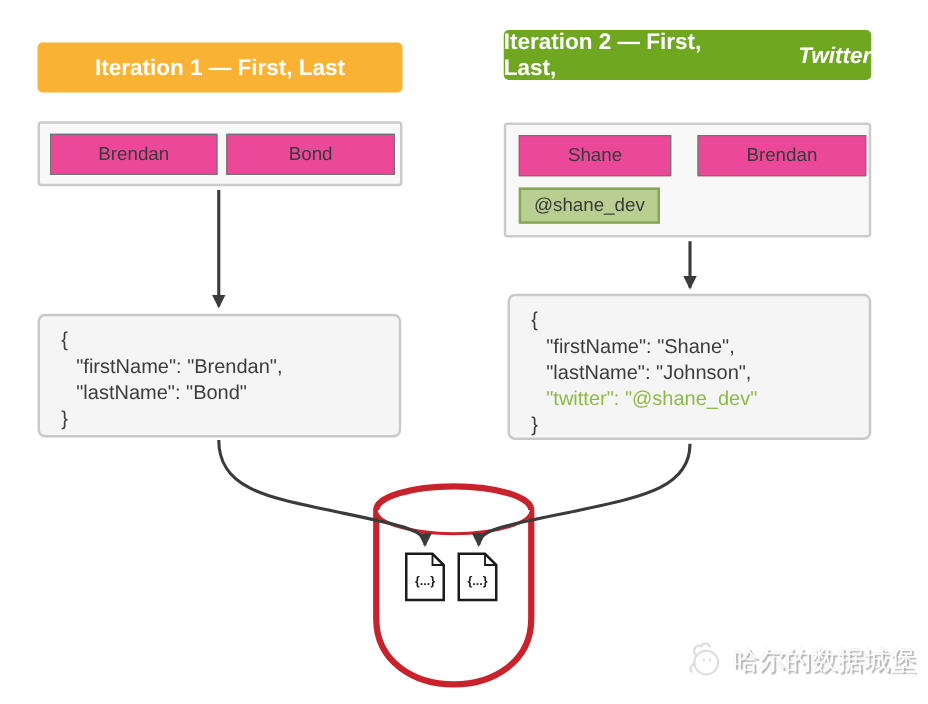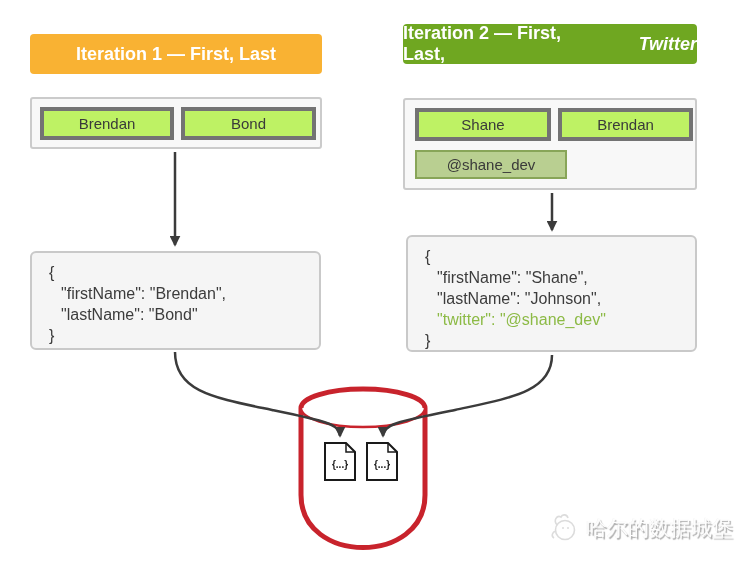--- a/index.html
+++ b/index.html
@@ -11,21 +11,21 @@
   .iter-header em{font-style:italic;margin-left:44px;}
   #header1{left:30px;top:24px;width:292px;background:#F9B233;margin-top:10px;}
   #header2{left:403px;top:24px;width:294px;background:#6FA721;}
   
   .fields-box{position:absolute;background:#F8F8F8;border:2px solid #CBCBCB;border-radius:3px;
               box-sizing:border-box;z-index:2;}
   #fields1{left:30px;top:97px;width:292px;height:52px;}
   #fields2{left:403px;top:98px;width:294px;height:92px;}
   .field{position:absolute;box-sizing:border-box;display:flex;align-items:center;justify-content:center;
          font-size:15px;color:#3A3A3A;}
-  .field.yellow{background:#bef264;border:4px solid #737373;}
+  .field.yellow{background:#ec4899;border:1px solid #737373;}
   .field.green{background:#B9CF91;border:2px solid #88A558;}
   
   .json-box{position:absolute;background:#F5F5F5;border:2px solid #C9C9C9;border-radius:6px;
             box-sizing:border-box;font-size:16px;line-height:21px;color:#3C3C3C;
             padding:9px 8px 8px 17px;z-index:2;}
   #json1{left:30px;top:251px;width:291px;height:99px;}
   #json2{left:406px;top:235px;width:291px;height:117px;}
   .jline.indent{padding-left:12px;}
   .jline.green-line{color:#8CBA45;}
   
@@ -50,23 +50,23 @@
     <span>Iteration 2 — First, Last, </span>
       <em>Twitter</em>
   </div>
 
   <div id="fields1" class="fields-box">
     <div class="field yellow" style="left:8px;top:8px;width:134px;height:33px;">Brendan</div>
     <div class="field yellow" style="left:149px;top:8px;width:135px;height:33px;">Bond</div>
   </div>
 
   <div id="fields2" class="fields-box">
-    <div class="field yellow" style="left:10px;top:8px;width:136px;height:33px;">Shane</div>
+    <div class="field yellow" style="left:10px;top:8px;width:122px;height:33px;">Shane</div>
     <div class="field yellow" style="left:153px;top:8px;width:135px;height:33px;">Brendan</div>
-    <div class="field green" style="left:10px;top:50px;width:152px;height:29px;">@shane_dev</div>
+    <div class="field green" style="left:10px;top:50px;width:113px;height:29px;">@shane_dev</div>
   </div>
 
   <div id="json1" class="json-box">
     <div class="jline">{</div>
     <div class="jline indent">"firstName": "Brendan",</div>
     <div class="jline indent">"lastName": "Bond"</div>
     <div class="jline">}</div>
   </div>
 
   <div id="json2" class="json-box">

